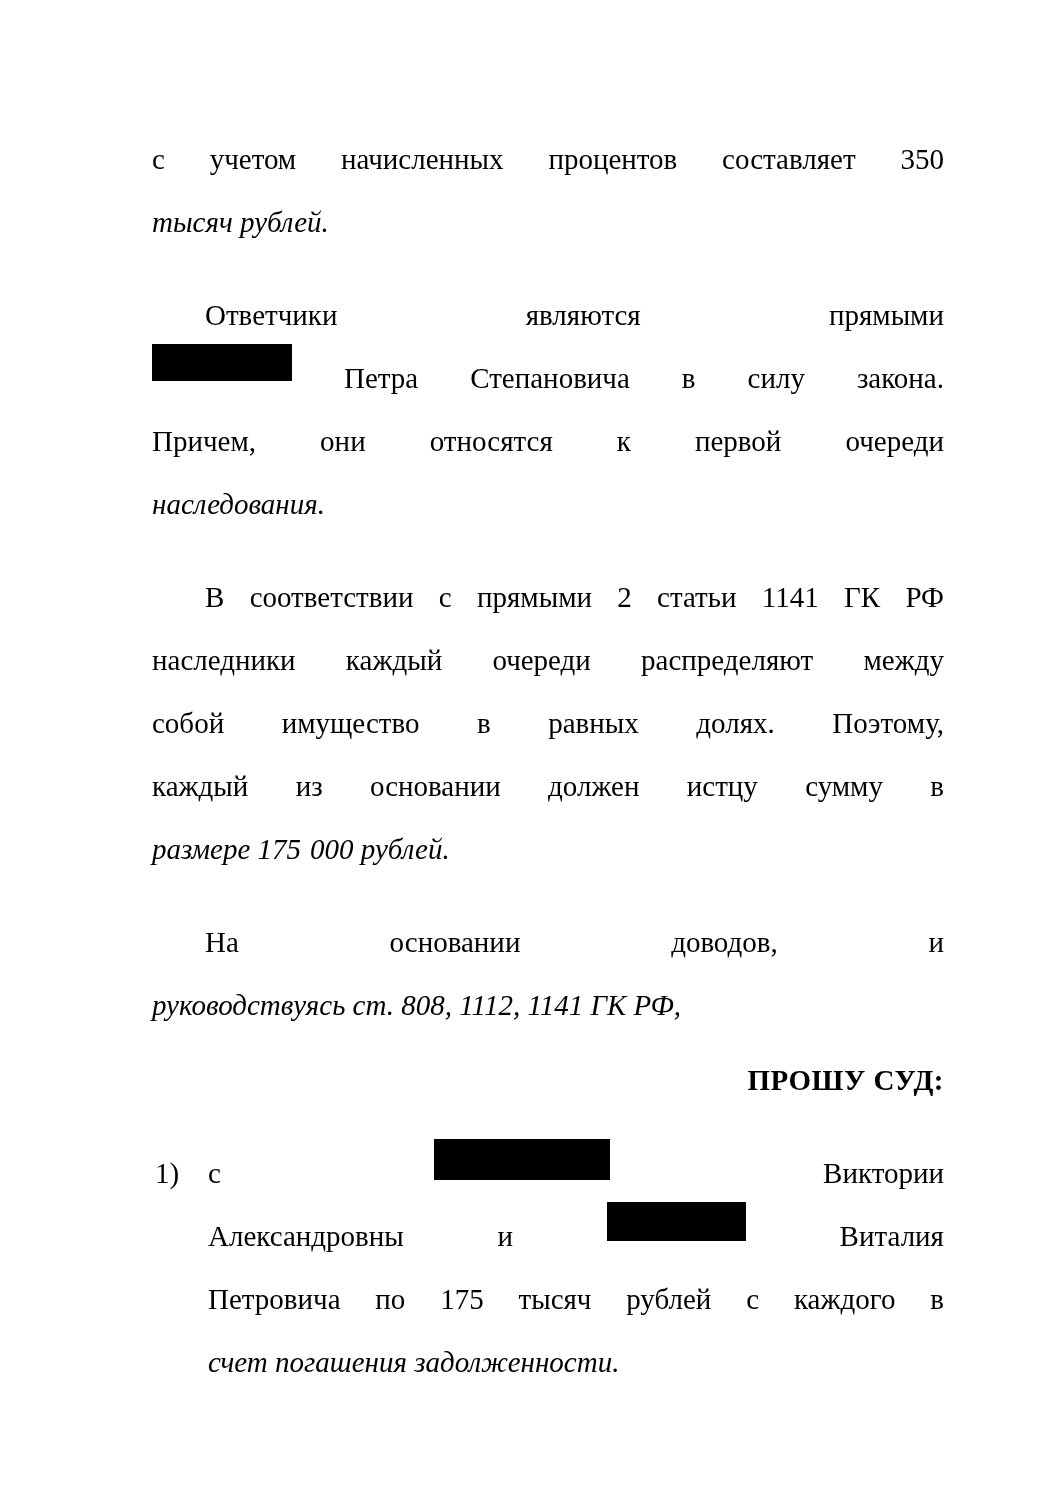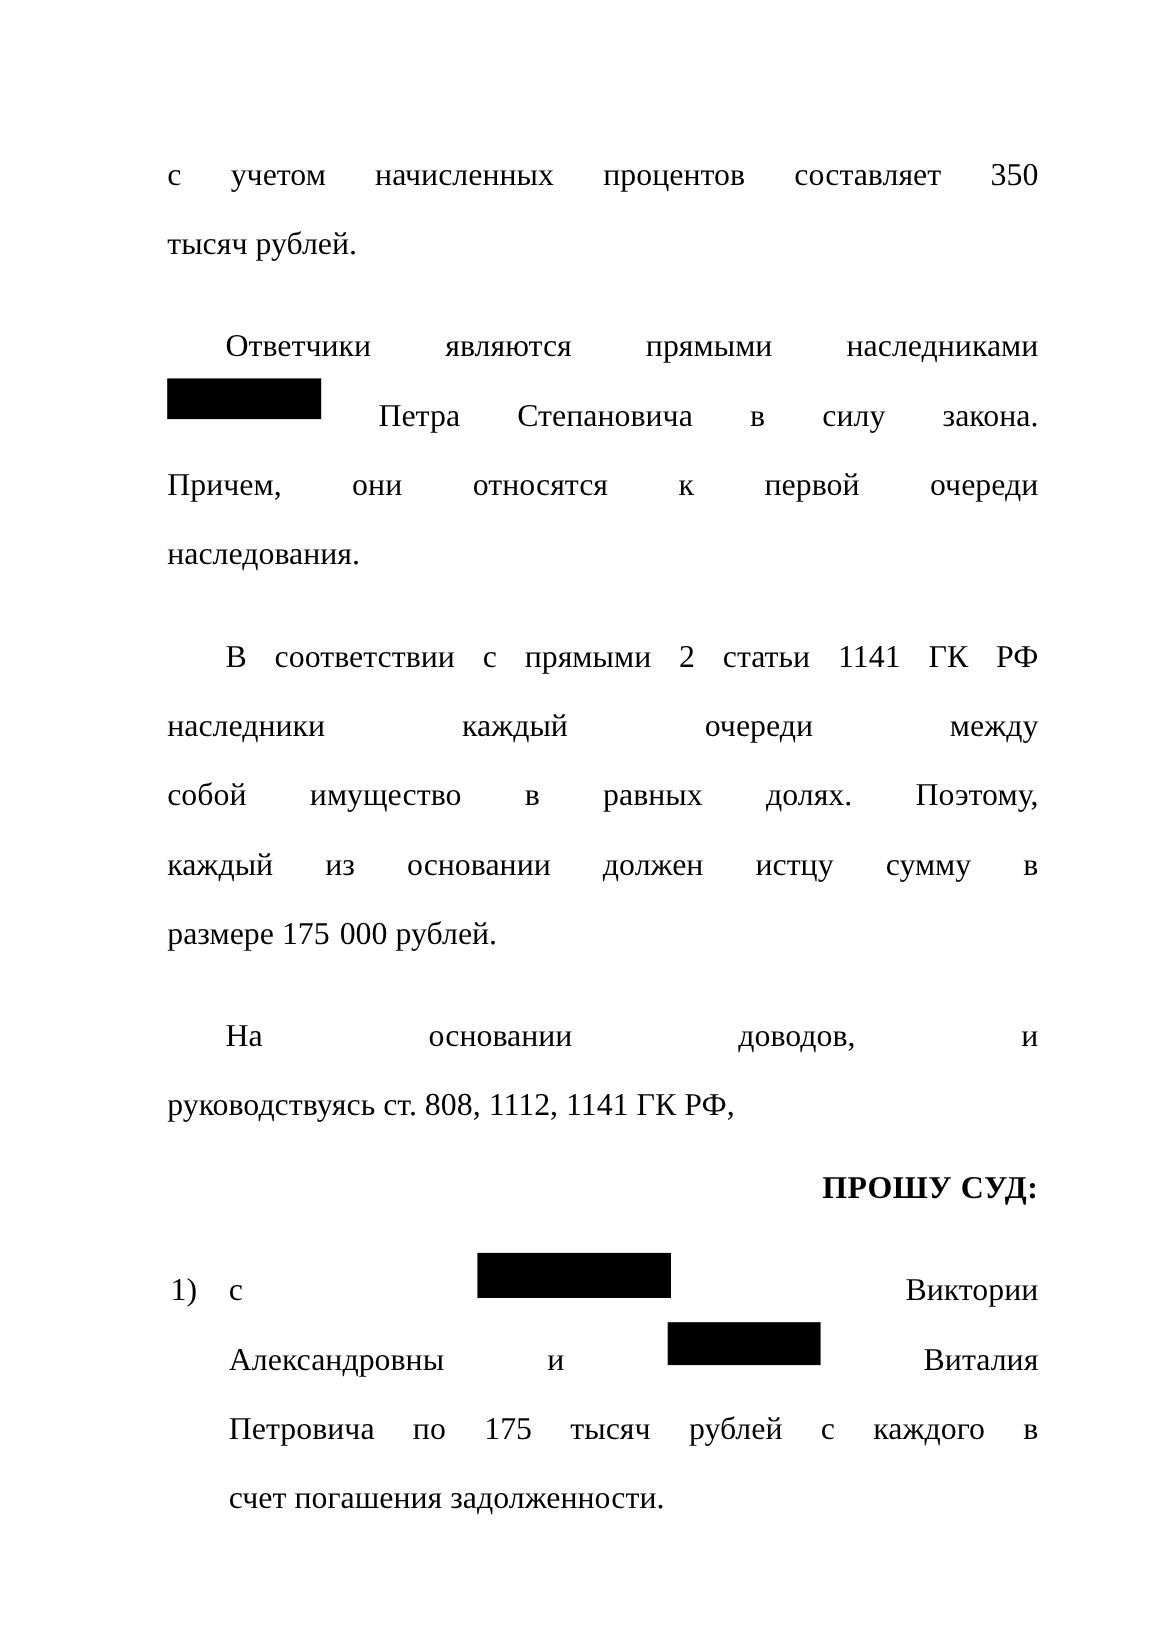--- a/index.html
+++ b/index.html
@@ -62,20 +62,21 @@
     position: relative;
     top: -3px;
   }
   .redact-a { width: 140px; height: 37px; }
   .redact-b { width: 176px; height: 41px; }
   .redact-c { width: 139px; height: 39px; }
   .nbsp-thin { display: inline-block; width: 9px; }
   .line {
     display: block;
     text-indent: 0;
+    font-style: italic;
   }
   .stretch {
     display: flex;
     justify-content: space-between;
     width: 100%;
   }
   .stretch.indent-first {
     padding-left: 53px;
     box-sizing: border-box;
     text-align: right;
@@ -105,21 +106,20 @@
         <span>350</span>
       </div>
       <div class="line">тысяч рублей.</div>
     </div>
 
     <div class="block-lines mb-para">
       <div class="stretch indent-first">
         <span>Ответчики</span>
         <span>являются</span>
         <span>прямыми</span>
-        <span>наследниками</span>
       </div>
       <div class="stretch">
         <span class="redact redact-a"></span>
         <span>Петра</span>
         <span>Степановича</span>
         <span>в</span>
         <span>силу</span>
         <span>закона.</span>
       </div>
       <div class="stretch">
@@ -142,20 +142,21 @@
         <span>2</span>
         <span>статьи</span>
         <span>1141</span>
         <span>ГК</span>
         <span>РФ</span>
       </div>
       <div class="stretch">
         <span>наследники</span>
         <span>каждый</span>
         <span>очереди</span>
+        <span>распределяют</span>
         <span>между</span>
       </div>
       <div class="stretch">
         <span>собой</span>
         <span>имущество</span>
         <span>в</span>
         <span>равных</span>
         <span>долях.</span>
         <span>Поэтому,</span>
       </div>

